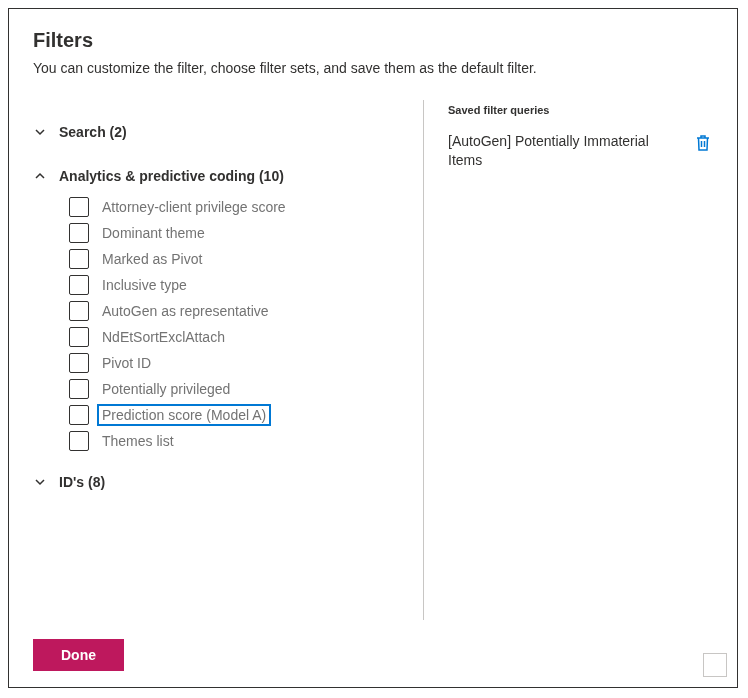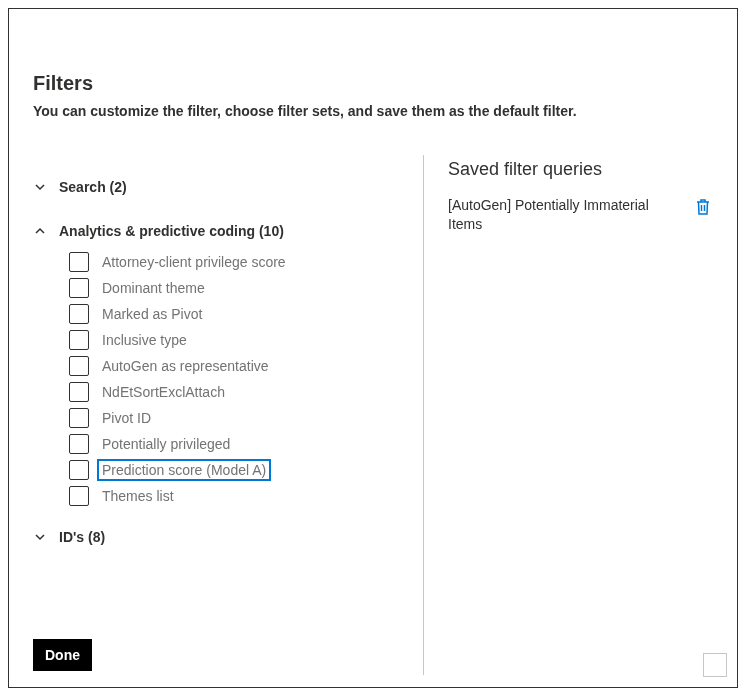--- a/index.html
+++ b/index.html
@@ -14,27 +14,25 @@
       border: 1px solid #323130;
       width: 730px;
       height: 680px;
       padding: 20px 24px 16px 24px;
       position: relative;
     }
     .title {
       font-size: 20px;
       font-weight: 600;
       margin-bottom: 8px;
-      margin-top: 43px;
     }
     .subtitle {
       font-size: 14px;
       color: #323130;
-      margin-bottom: 36px;
-      font-weight: bold;
+      margin-bottom: 24px;
     }
     .columns {
       display: flex;
       gap: 0;
     }
     .left-col {
       width: 390px;
       padding-right: 16px;
     }
     .divider {
@@ -89,22 +87,22 @@
       font-size: 14px;
       color: #737373;
       cursor: pointer;
       padding: 1px 3px;
     }
     .option-label.focused {
       outline: 2px solid #0078d4;
       outline-offset: 0;
     }
     .saved-title {
-      font-weight: 400;
-      font-size: 18px;
+      font-weight: 700;
+      font-size: 11px;
       margin-bottom: 16px;
       padding-top: 4px;
     }
     .saved-row {
       display: flex;
       align-items: flex-start;
       justify-content: space-between;
       gap: 20px;
     }
     .saved-name {
@@ -122,26 +120,26 @@
     .trash-btn svg {
       width: 16px; height: 18px;
       stroke: #0078d4; fill: none; stroke-width: 1.5;
     }
     .footer {
       position: absolute;
       left: 24px;
       bottom: 16px;
     }
     .done-btn {
-      background: #000000;
+      background: #be185d;
       color: #fff;
       border: none;
       font-size: 14px;
       font-weight: 600;
-      padding: 8px 12px;
+      padding: 8px 28px;
       cursor: pointer;
     }
     .corner-box {
       position: absolute;
       right: 10px;
       bottom: 10px;
       width: 24px;
       height: 24px;
       border: 1px solid #c8c6c4;
     }

